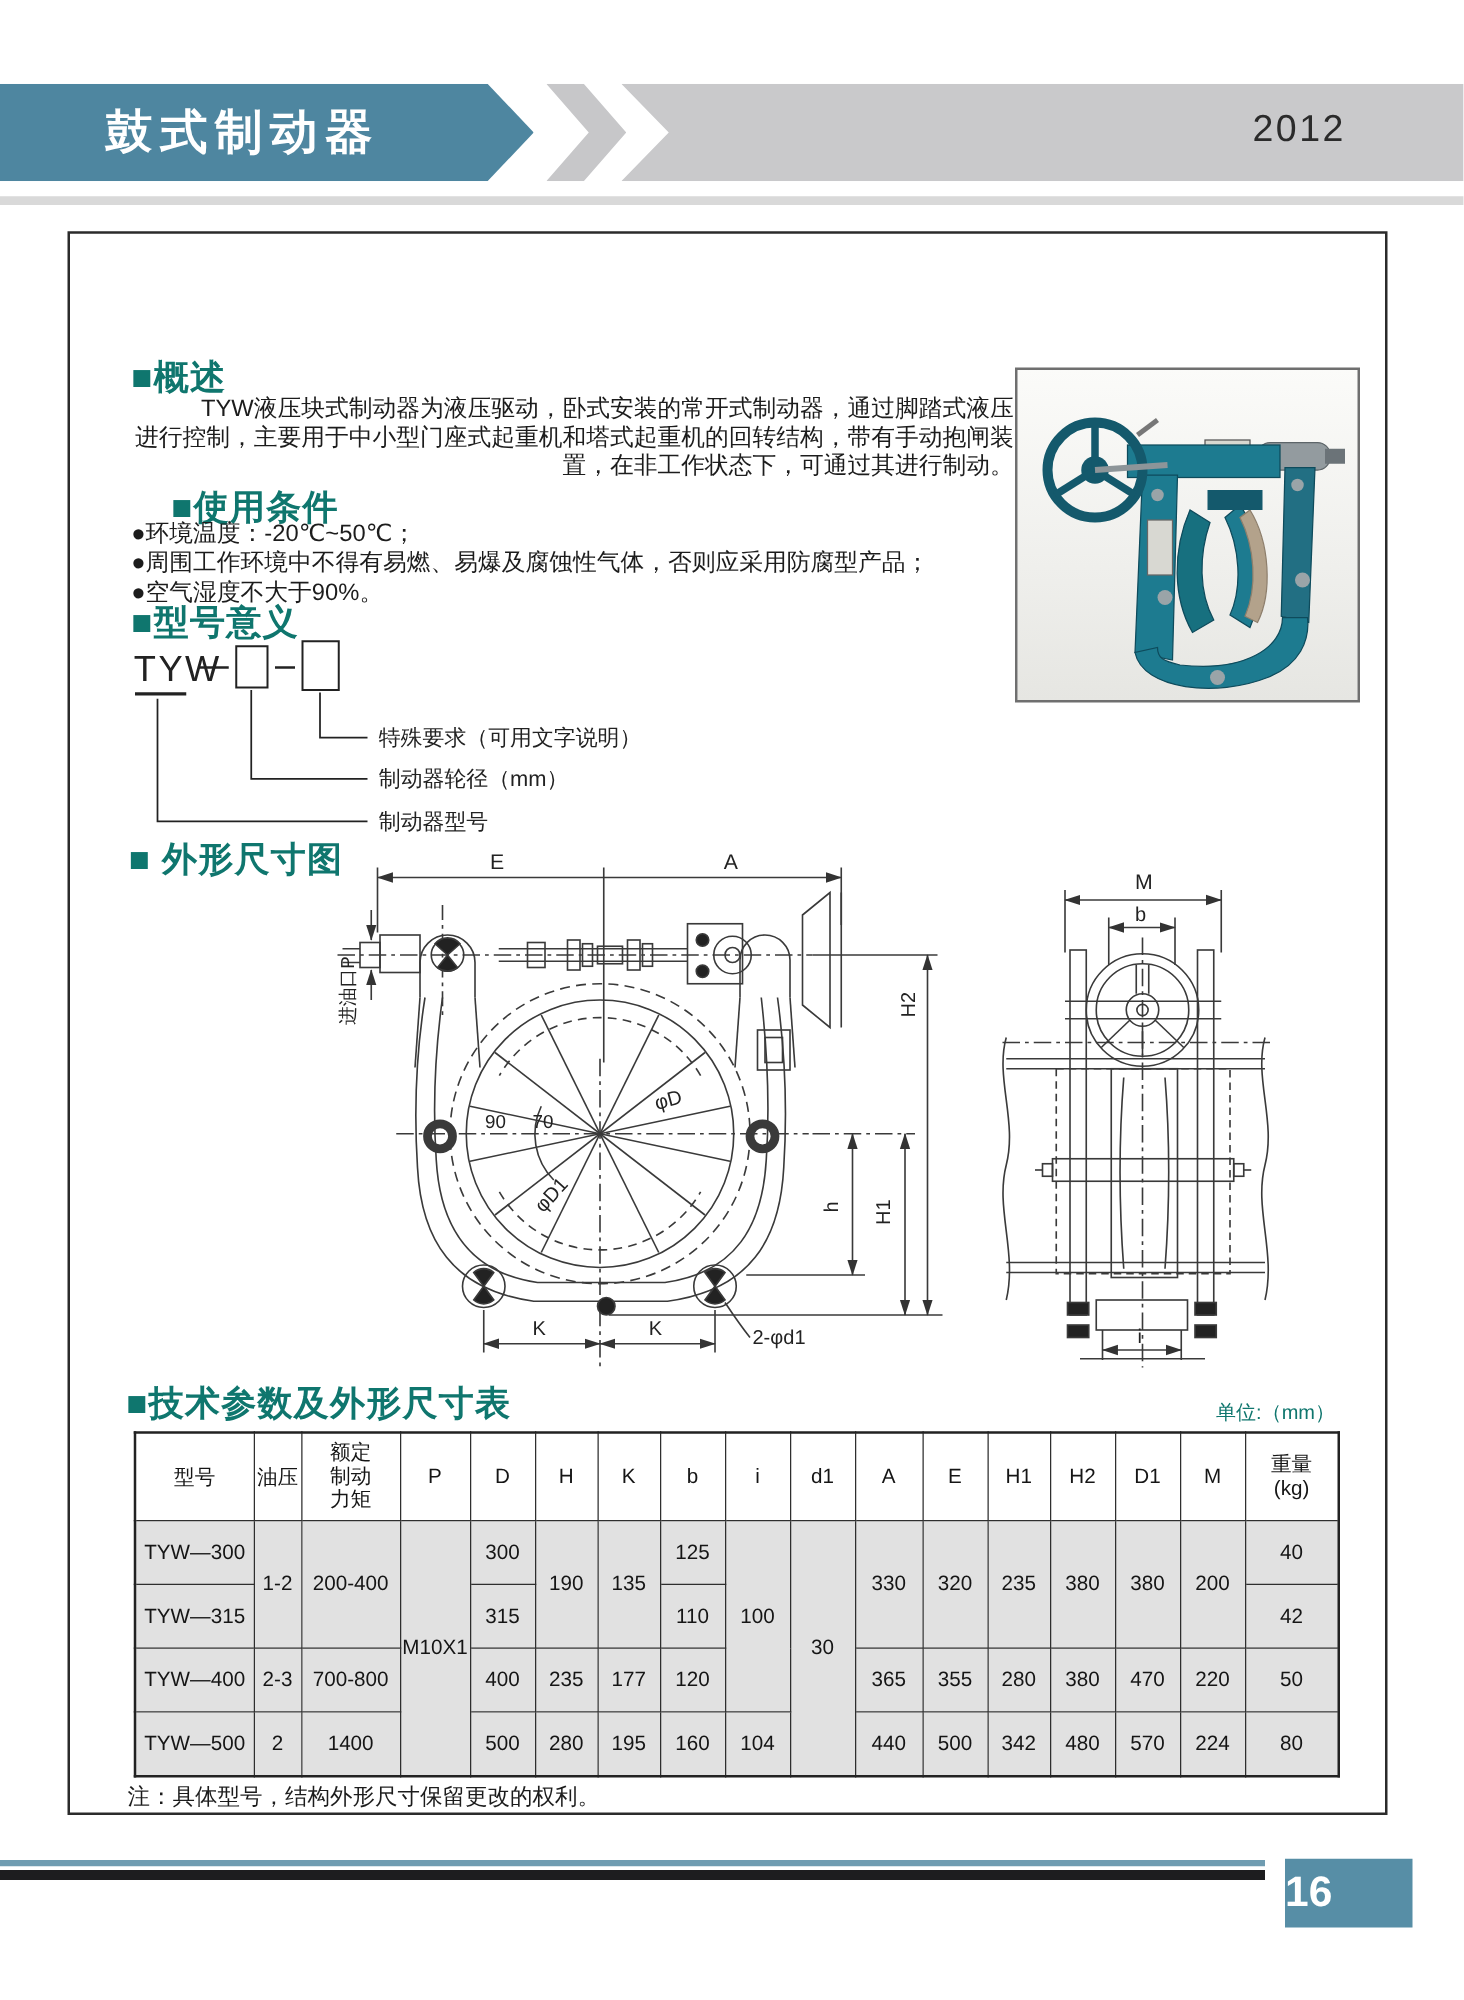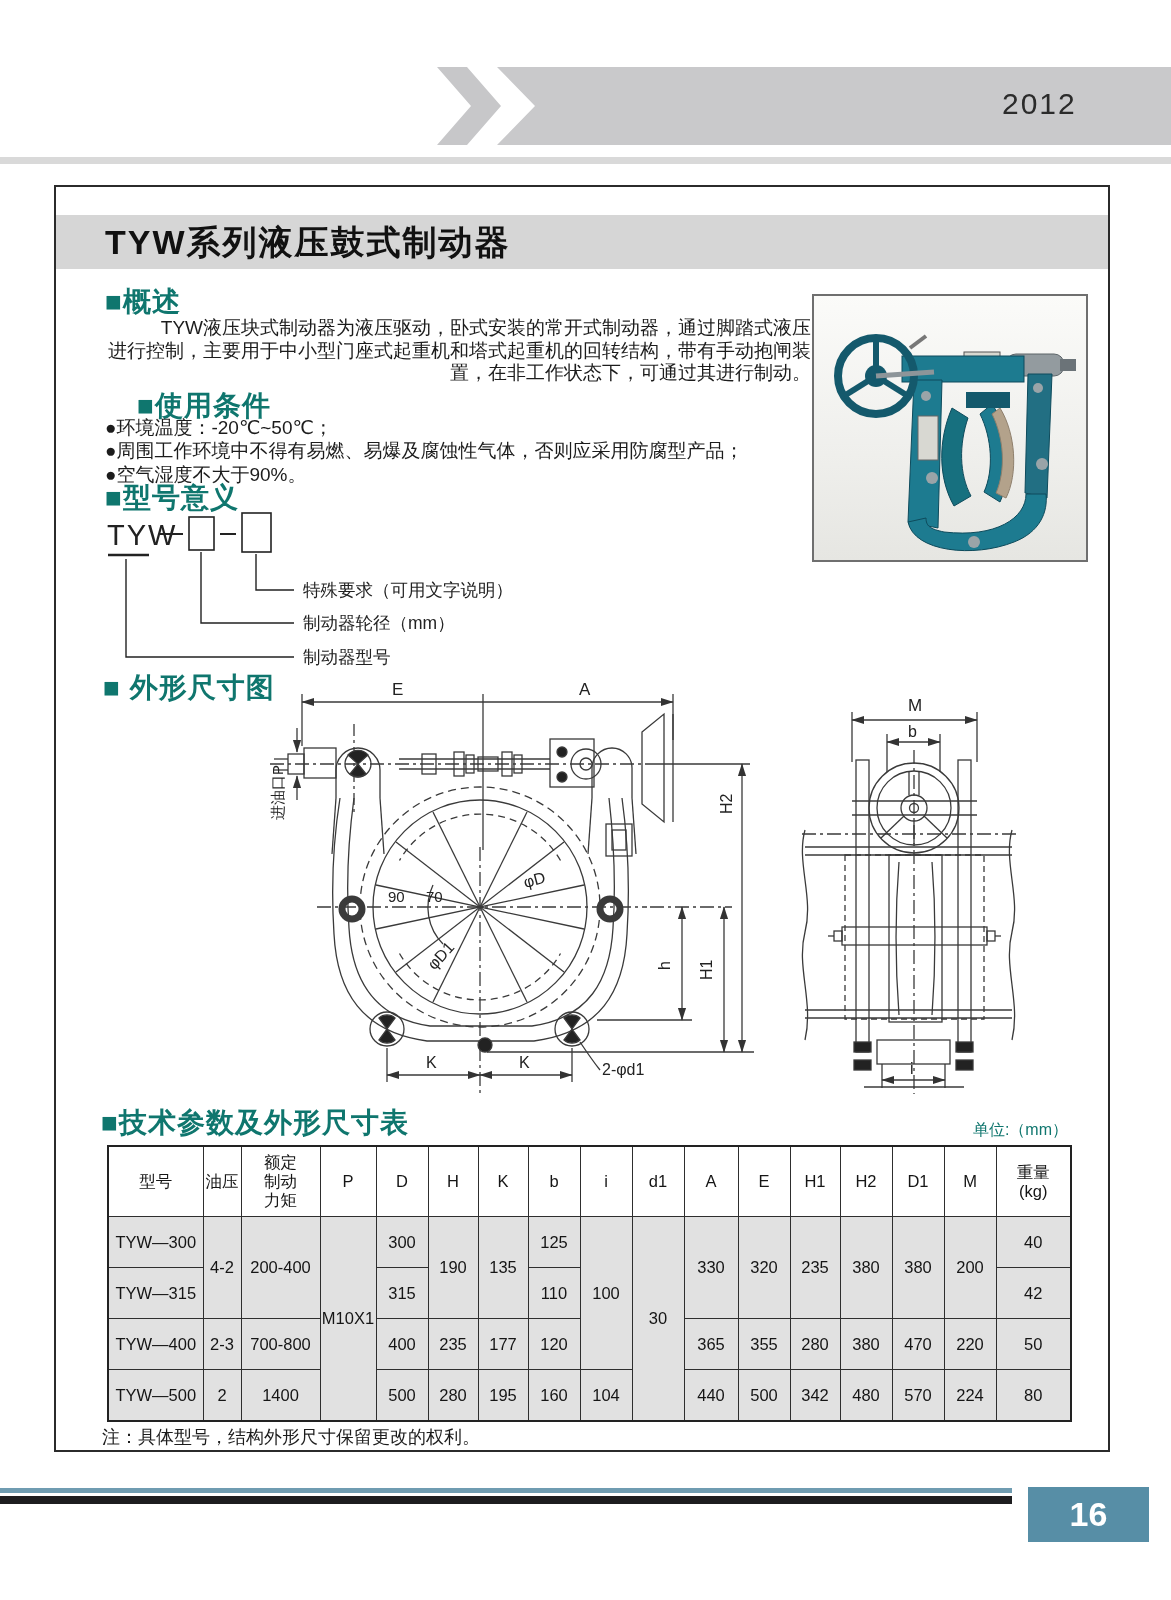--- a/index.html
+++ b/index.html
@@ -49,39 +49,39 @@
               padding:0;overflow:hidden;}
   .spec-table{border:2px solid #222;}
   .spec-table thead th{background:#fff;font-weight:normal;height:69px;}
   .spec-table tbody td{background:#e1e1e1;height:50px;}
   .wrap2{display:inline-block;width:40px;line-height:19px;text-align:center;}
   .wrapW{display:inline-block;width:44px;line-height:19px;}
   .note{position:absolute;left:46px;top:1238px;font-size:18px;color:#1c1c1c;}
   
   .footer-teal{position:absolute;left:0;top:1488px;width:1012px;height:5px;background:#6f9cb1;}
   .footer-black{position:absolute;left:0;top:1496px;width:1012px;height:8px;background:#1d1d1f;}
-  .page-num{position:absolute;left:1028px;top:1487px;width:121px;height:55px;background:#578ea6;
-            color:#fff;font-size:34px;font-weight:bold;text-align:center;line-height:55px;}
+  .page-num{position:absolute;left:1028px;top:1487px;width:102px;height:55px;background:#578ea6;
+            color:#fff;font-size:34px;font-weight:bold;line-height:55px;}
 </style>
 </head>
 <body>
 
 <div class="page">
 
   <div class="banner">
     <div class="banner-gray"></div>
     <div class="banner-chevron"></div>
+    <div class="banner-teal">
+      <span>鼓式制动器</span>
+    </div>
     <div class="banner-year">2012</div>
   </div>
   <div class="banner-underline"></div>
 
   <div class="content-box">
-    <div class="title-band">
-      <span>TYW系列液压鼓式制动器</span>
-    </div>
 
     <div class="sec-heading h-overview">■概述</div>
     <div class="overview-body">TYW液压块式制动器为液压驱动，卧式安装的常开式制动器，通过脚踏式液压进行控制，主要用于中小型门座式起重机和塔式起重机的回转结构，带有手动抱闸装置，在非工作状态下，可通过其进行制动。</div>
 
     <div class="sec-heading h-conditions">■使用条件</div>
     <div class="cond-list">
       <div>●环境温度：-20℃~50℃；</div>
       <div>●周围工作环境中不得有易燃、易爆及腐蚀性气体，否则应采用防腐型产品；</div>
       <div>●空气湿度不大于90%。</div>
     </div>
@@ -337,21 +337,21 @@
           <th>H1</th>
           <th>H2</th>
           <th>D1</th>
           <th>M</th>
           <th><span class="wrapW">重量 (kg)</span></th>
         </tr>
       </thead>
       <tbody>
         <tr>
           <td>TYW—300</td>
-          <td rowspan="2">4-2</td>
+          <td rowspan="2">1-2</td>
           <td rowspan="2">200-400</td>
           <td rowspan="4">M10X1</td>
           <td>300</td>
           <td rowspan="2">190</td>
           <td rowspan="2">135</td>
           <td>125</td>
           <td rowspan="3">100</td>
           <td rowspan="4">30</td>
           <td rowspan="2">330</td>
           <td rowspan="2">320</td>

